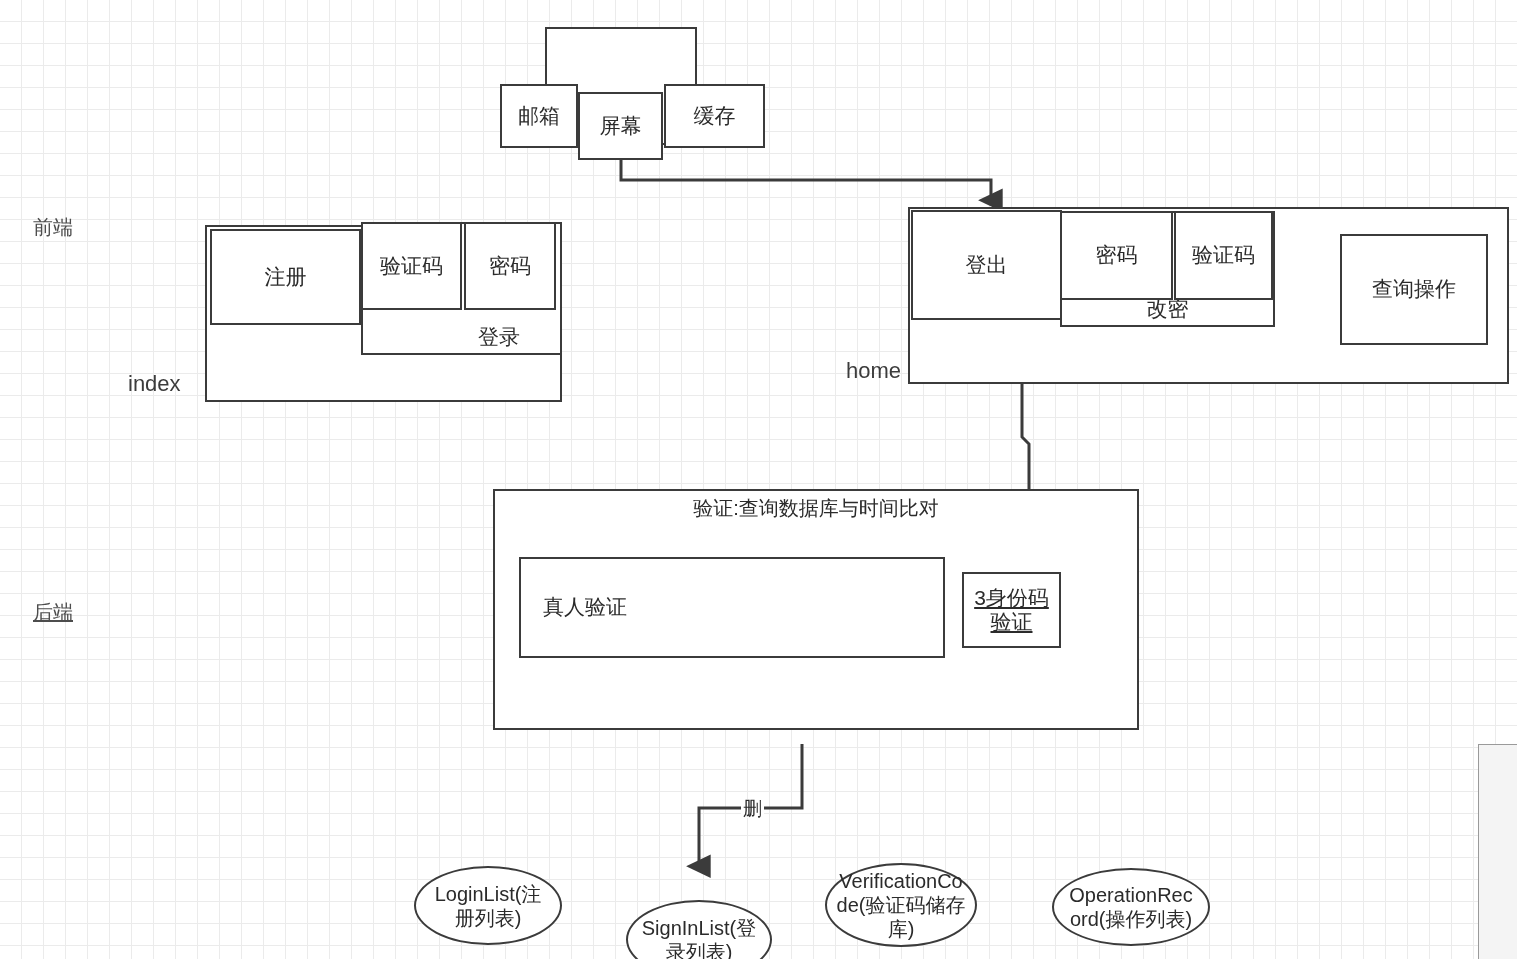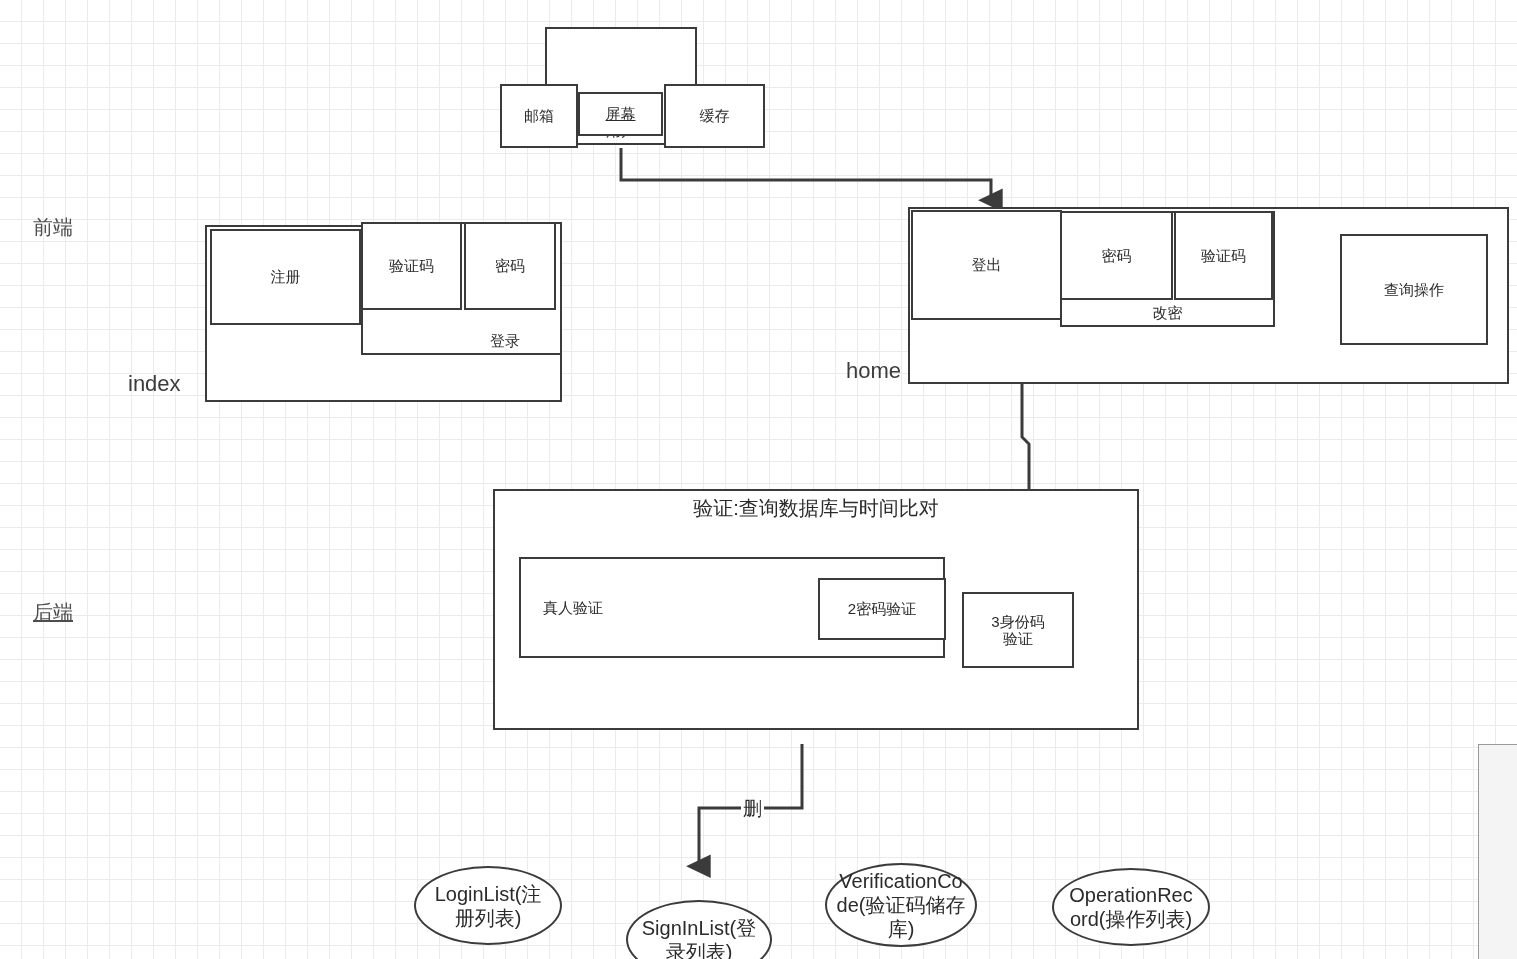--- a/index.html
+++ b/index.html
@@ -33,21 +33,21 @@
     position: absolute;
     box-sizing: border-box;
     border: 2.5px solid #3b3b3b;
     background: #ffffff;
     color: #2b2b2b;
     display: flex;
     align-items: center;
     justify-content: center;
     text-align: center;
     line-height: 1.15;
-    font-size: 15px;
+    font-size: 21px;
     white-space: pre-line;
   }
   .node.lbl-top {
     align-items: flex-start;
     padding-top: 6px;
   }
   .node.lbl-bottom {
     align-items: flex-end;
     padding-bottom: 4px;
   }
@@ -142,21 +142,21 @@
     <path class="edgeline" d="M 802 744 L 802 808 L 699 808 L 699 866" marker-end="url(#arrowhead)"></path>
   </svg>
 
   <div class="plainlabel" style="left:18px; top:214px;">前端</div>
   <div class="plainlabel" style="left:18px; top:599px;text-decoration:underline;">后端</div>
 
   <div class="node lbl-bottom" style="left:545px; top:27px; width:152px; height:118px;">用户</div>
 
   <div class="node" style="left:500px; top:84px; width:78px; height:64px;">邮箱</div>
 
-  <div class="node" style="left:578px; top:92px; width:85px; height:44px;text-decoration:underline;">屏幕</div>
+  <div class="node" style="left:578px; top:92px; width:85px; height:68px;">屏幕</div>
 
   <div class="node" style="left:664px; top:84px; width:101px; height:64px;">缓存</div>
 
   <div class="node lbl-top" style="left:205px; top:225px; width:357px; height:177px;">
     <span style="visibility:hidden">.</span>
   </div>
   <div class="plainlabel big" style="left:113px; top:371px;">index</div>
 
   <div class="node transparent" style="left:210px; top:229px; width:151px; height:96px;">注册</div>
 
@@ -179,23 +179,22 @@
 
   <div class="node" style="left:1174px; top:211px; width:99px; height:89px;">验证码</div>
 
   <div class="node" style="left:1340px; top:234px; width:148px; height:111px;">查询操作</div>
 
   <div class="node lbl-top" style="left:493px; top:489px; width:646px; height:241px; font-size:20px;">验证:查询数据库与时间比对</div>
 
   <div class="node lbl-left-mid" style="left:519px; top:557px; width:426px; height:101px;">真人验证</div>
 
 
-  <div class="node" style="left:818px; top:578px; width:128px; height:62px;">2密码验证</div>
-
-  <div class="node" style="left:962px; top:592px; width:112px; height:76px;">3身份码
+
+  <div class="node" style="left:962px; top:572px; width:99px; height:76px;text-decoration:underline;">3身份码
 验证</div>
 
 
   <div class="edgelabel" style="left:741px; top:799px;">删</div>
 
   <div class="ellipse" style="left:414px; top:866px; width:148px; height:79px;text-align:center;">LoginList(注
 册列表)</div>
 
   <div class="ellipse" style="left:626px; top:900px; width:146px; height:79px;">SignInList(登
 录列表)</div>

